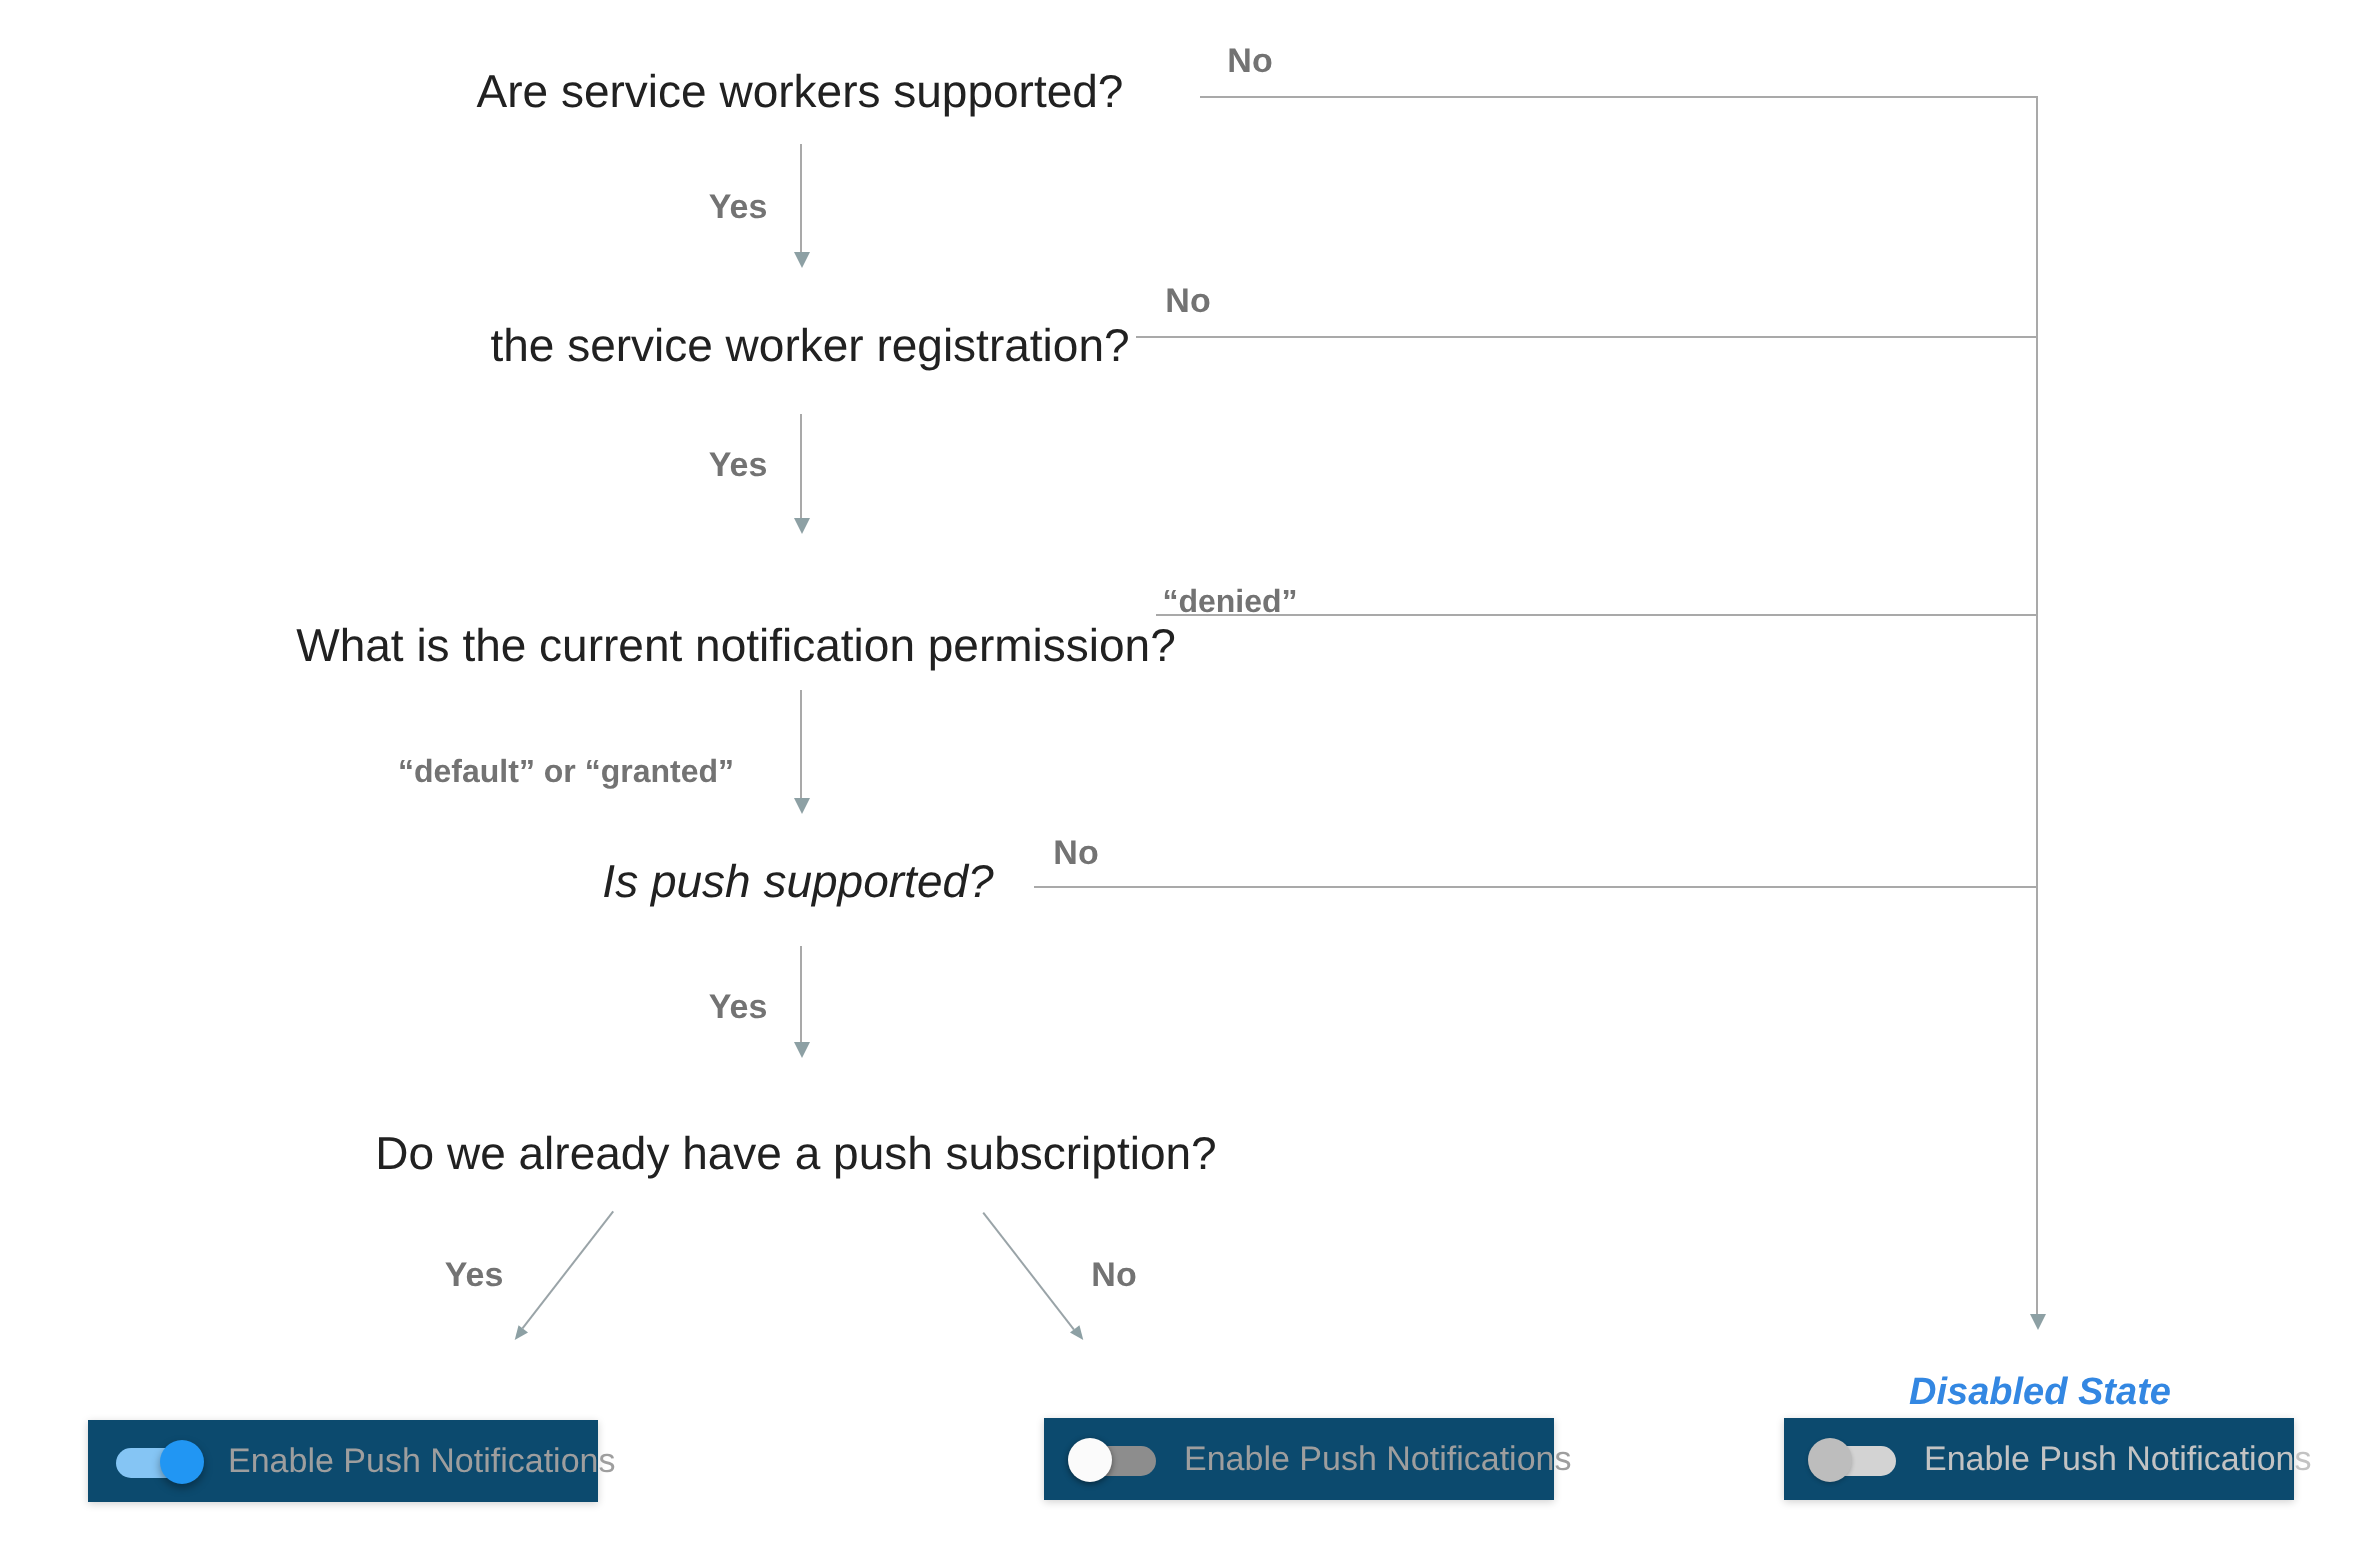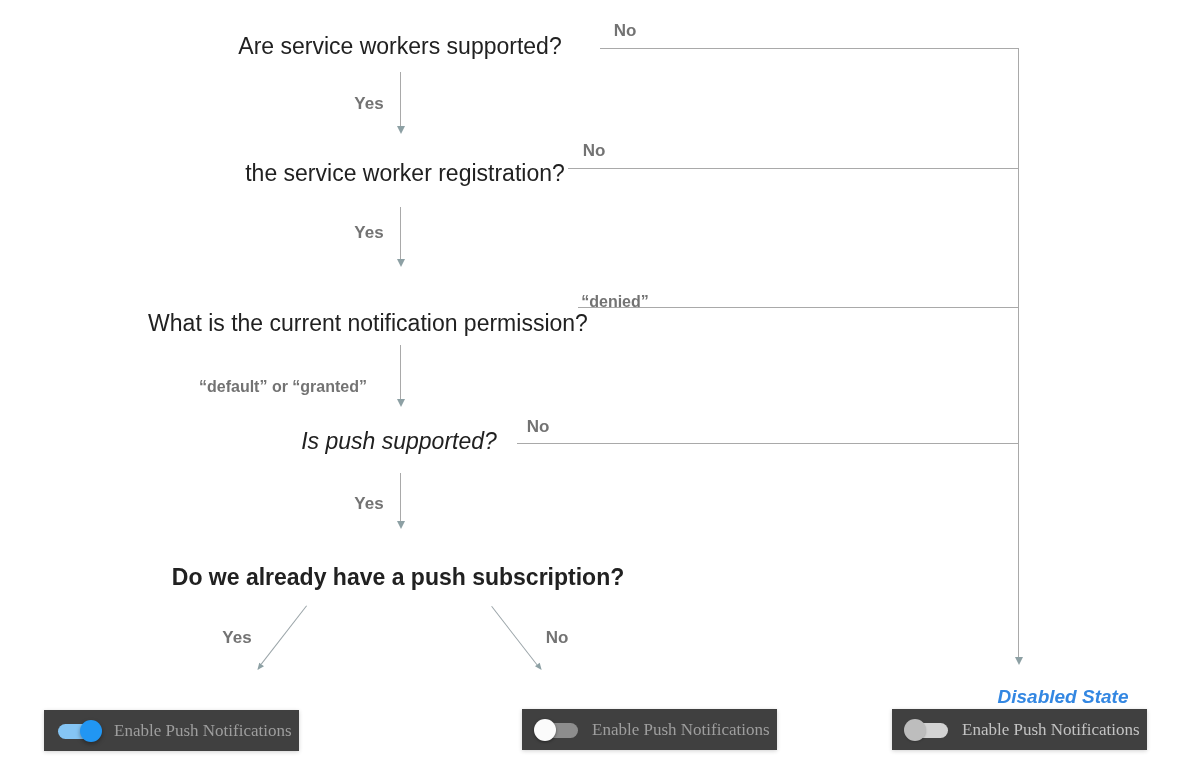--- a/index.html
+++ b/index.html
@@ -32,23 +32,23 @@
     position:absolute;right:-7px;top:-3.5px;width:0;height:0;
     border-top:3.5px solid transparent;border-bottom:3.5px solid transparent;
     border-left:7px solid #8da0a4;
   }
   
   .state-title{
     position:absolute;transform:translate(-50%,-50%);
     color:#3387e2;font-size:19px;font-weight:700;font-style:italic;white-space:nowrap;
   }
   .card{
-    position:absolute;width:255px;height:41px;background:#404040;
+    position:absolute;width:255px;height:41px;background:#0c4a6e;
     box-shadow:0 1px 4px rgba(0,0,0,0.18);
-    display:flex;align-items:center;font-family:Liberation Serif, serif;
+    display:flex;align-items:center;
   }
   .card .label{color:#9e9e9e;font-size:17px;margin-left:12px;white-space:nowrap;}
   .card.disabled .label{color:#c3c3c3;}
   
   .toggle{position:relative;width:46px;height:24px;margin-left:12px;flex:0 0 auto;cursor:pointer;}
   .toggle .track{position:absolute;left:2px;top:5px;width:42px;height:15px;border-radius:8px;}
   .toggle .knob{position:absolute;top:1px;width:22px;height:22px;border-radius:50%;}
   .toggle.on .track{background:#85c5f4;}
   .toggle.on .knob{left:24px;background:#2196f3;box-shadow:0 2px 4px rgba(0,0,0,0.35);}
   .toggle.off .track{background:#8d8d8d;}
@@ -64,21 +64,21 @@
   <div class="q" style="left:400px;top:46px;">Are service workers supported?</div>
 
   <div class="q twoline" style="left:405px;top:173px;">
     <div>the service worker registration?</div>
   </div>
 
   <div class="q" style="left:368px;top:323px;">What is the current notification permission?</div>
 
   <div class="q" style="left:399px;top:441px;font-style:italic;">Is push supported?</div>
 
-  <div class="q" style="left:398px;top:577px;font-weight:bold;">Do we already have a push subscription?</div>
+  <div class="q" style="left:398px;top:577px;">Do we already have a push subscription?</div>
 
   <div class="lbl" style="left:369px;top:104px;">Yes</div>
   <div class="lbl" style="left:625px;top:31px;">No</div>
 
   <div class="lbl" style="left:369px;top:233px;">Yes</div>
   <div class="lbl" style="left:594px;top:151px;">No</div>
 
   <div class="lbl quoted" style="left:283px;top:375px;">“default” or “granted”</div>
   <div class="lbl quoted" style="left:615px;top:290px;">“denied”</div>
 
@@ -108,21 +108,21 @@
   <div class="vline" style="left:1018px;top:48px;height:609px;"></div>
   <div class="arrow-down" style="left:1015px;top:657px;"></div>
 
   <div class="diag" style="left:307px;top:606px;width:74px;transform:rotate(127.8deg);">
     <div class="arrowhead"></div>
   </div>
   <div class="diag" style="left:492px;top:606px;width:74px;transform:rotate(52.2deg);">
     <div class="arrowhead"></div>
   </div>
 
-  <div class="state-title" style="left:1020px;top:697px;margin-left:43px;">Disabled State</div>
+  <div class="state-title" style="left:1020px;top:697px;">Disabled State</div>
 
   <div class="card" style="left:44px;top:710px;">
     <div class="toggle on">
       <div class="track"></div>
       <div class="knob"></div>
     </div>
     <div class="label">Enable Push Notifications</div>
   </div>
 
   <div class="card" style="left:522px;top:709px;">

